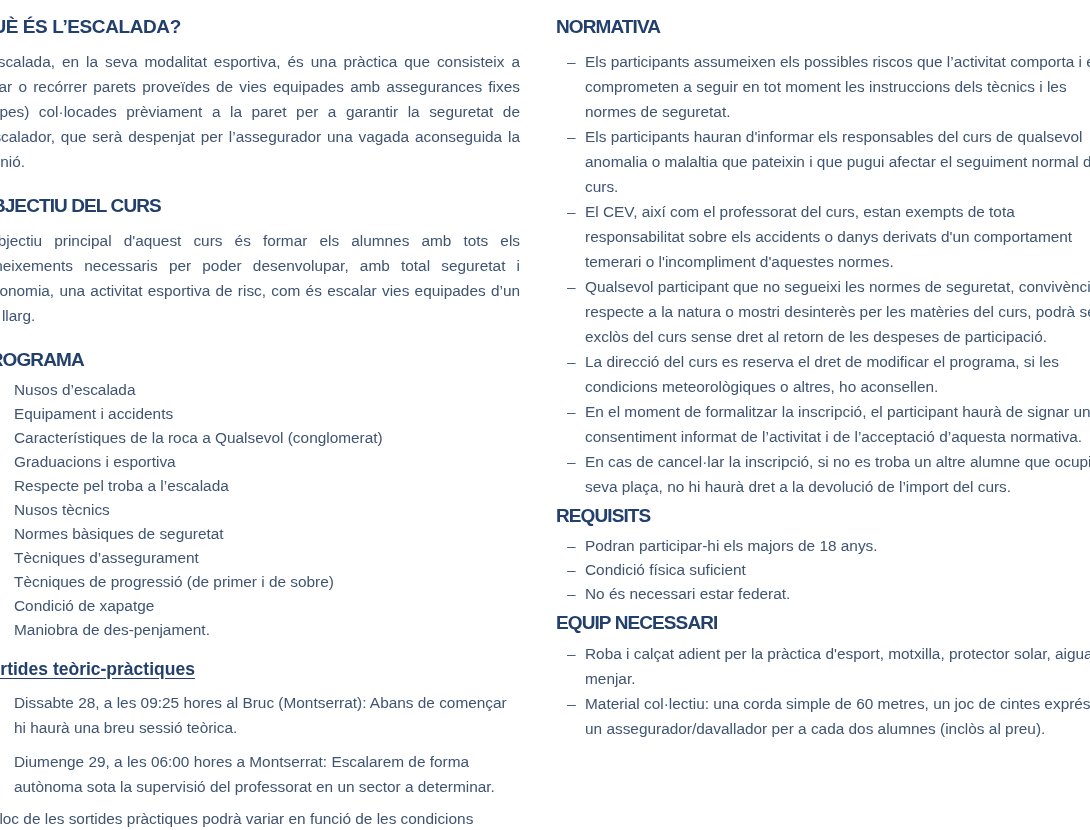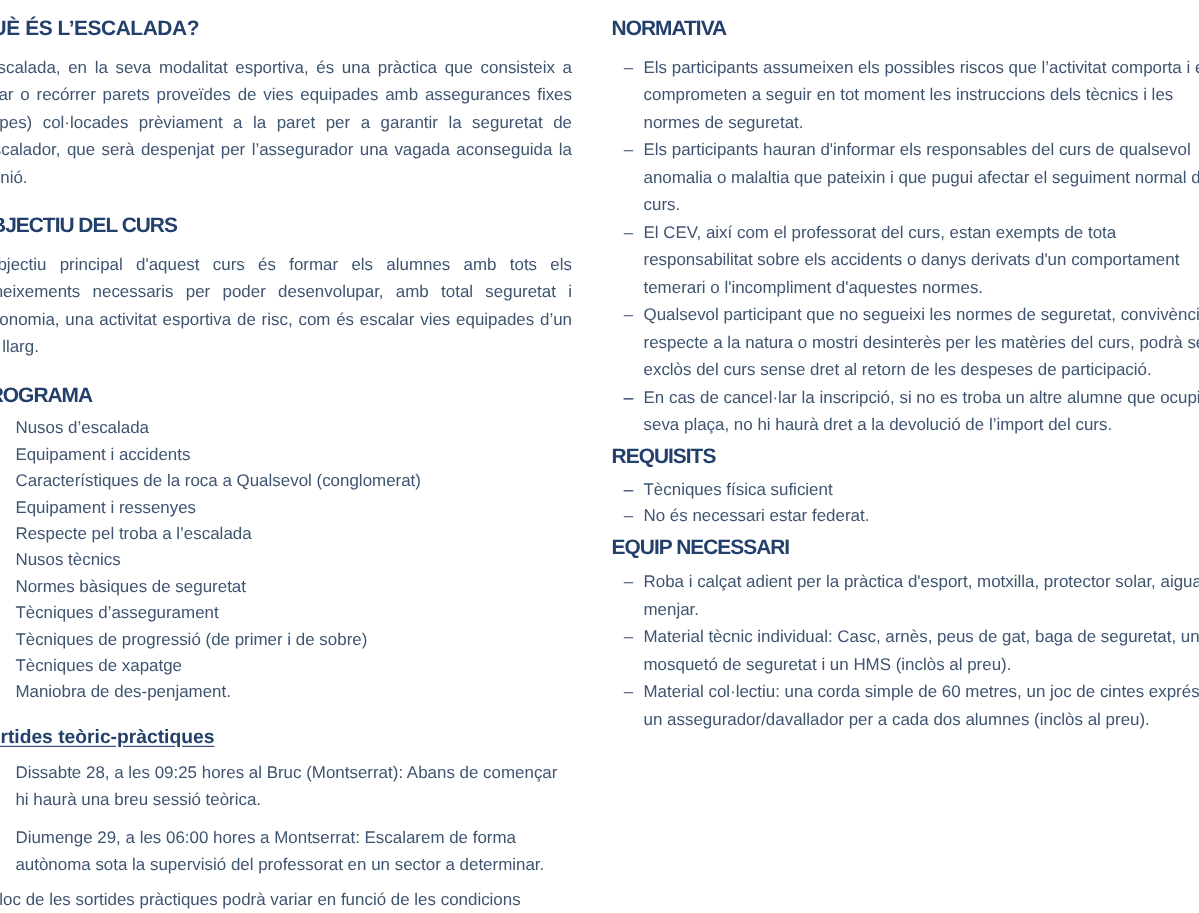--- a/index.html
+++ b/index.html
@@ -134,27 +134,27 @@
     <div class="spacer-l"></div>
 
     <h2 class="sec-head narrow">PROGRAMA</h2>
 
     <div class="spacer-xs"></div>
 
     <ul class="dash program">
       <li><span>Nusos d’escalada</span></li>
       <li><span>Equipament i accidents</span></li>
       <li><span>Característiques de la roca a Qualsevol (conglomerat)</span></li>
-      <li><span>Equipament i ressenyes</span></li>
+      <li><span>Graduacions i esportiva</span></li>
       <li><span>Respecte pel troba a l’escalada</span></li>
       <li><span>Nusos tècnics</span></li>
       <li><span>Normes bàsiques de seguretat</span></li>
       <li><span>Tècniques d’assegurament</span></li>
       <li><span>Tècniques de progressió (de primer i de sobre)</span></li>
-      <li><span>Tècniques de xapatge</span></li>
+      <li><span>Condició de xapatge</span></li>
       <li><span>Maniobra de des-penjament.</span></li>
     </ul>
 
     <div class="spacer-m"></div>
 
     <h3 class="sub-head">Sortides teòric-pràctiques</h3>
 
     <div class="spacer-s"></div>
 
     <ul class="dash">
@@ -173,43 +173,43 @@
 
     <h2 class="sec-head narrow">NORMATIVA</h2>
 
     <div class="spacer-s"></div>
 
     <ul class="dash">
       <li><span class="dash-mark">–</span><span>Els participants assumeixen els possibles riscos que l’activitat comporta i es comprometen a seguir  en tot moment les instruccions dels tècnics i les normes de seguretat.</span></li>
       <li><span class="dash-mark">–</span><span>Els participants hauran d'informar els responsables del curs de qualsevol anomalia  o malaltia que pateixin i que pugui afectar el seguiment normal del curs.</span></li>
       <li><span class="dash-mark">–</span><span>El CEV, així com el professorat del curs, estan exempts de tota responsabilitat  sobre els accidents o danys derivats d'un comportament temerari o l'incompliment d'aquestes normes.</span></li>
       <li><span class="dash-mark">–</span><span>Qualsevol participant que no segueixi les normes de seguretat, convivència, respecte a la natura o mostri desinterès per les matèries del curs, podrà ser exclòs del curs sense dret al retorn de les despeses de participació.</span></li>
-      <li><span class="dash-mark">–</span></li>
-      <li><span class="dash-mark">–</span></li>
+      <li><span class="dash-mark">–</span><span>La direcció del curs es reserva el dret de modificar el programa, si les condicions meteorològiques o altres, ho aconsellen.</span></li>
+      <li><span class="dash-mark">–</span><span>En el moment de formalitzar la inscripció, el participant haurà de signar un consentiment informat de l’activitat i de l’acceptació d’aquesta normativa.</span></li>
       <li><span class="dash-mark">–</span><span>En cas de cancel·lar la inscripció, si no es troba un altre alumne que ocupi la seva plaça, no hi haurà dret a la devolució de l’import del curs.</span></li>
     </ul>
 
     <div class="spacer-xs"></div>
 
     <h2 class="sec-head narrow">REQUISITS</h2>
 
     <div class="spacer-xs"></div>
 
     <ul class="dash tight">
-      <li><span class="dash-mark">–</span></li>
-      <li><span class="dash-mark">–</span><span>Tècniques física suficient</span></li>
+      <li><span class="dash-mark">–</span><span>Podran participar-hi els majors de 18 anys.</span></li>
+      <li><span class="dash-mark">–</span><span>Condició física suficient</span></li>
       <li><span class="dash-mark">–</span><span>No és necessari estar federat.</span></li>
     </ul>
 
     <div class="spacer-xs"></div>
 
     <h2 class="sec-head narrow">EQUIP NECESSARI</h2>
 
     <div class="spacer-xs"></div>
 
     <ul class="dash">
       <li><span class="dash-mark">–</span><span>Roba i calçat adient per la pràctica d'esport, motxilla, protector solar, aigua i menjar.</span></li>
-      <li><span class="dash-mark">–</span><span>Material tècnic individual: Casc, arnès, peus de gat, baga de seguretat, un mosquetó de seguretat i un HMS (inclòs al preu).</span></li>
+      <li><span class="dash-mark">–</span></li>
       <li><span class="dash-mark">–</span><span>Material col·lectiu: una corda simple de 60 metres, un joc de cintes exprés i un assegurador/davallador per a cada dos alumnes (inclòs al preu).</span></li>
     </ul>
   </div>
 
 </div>
 
 </body></html>

